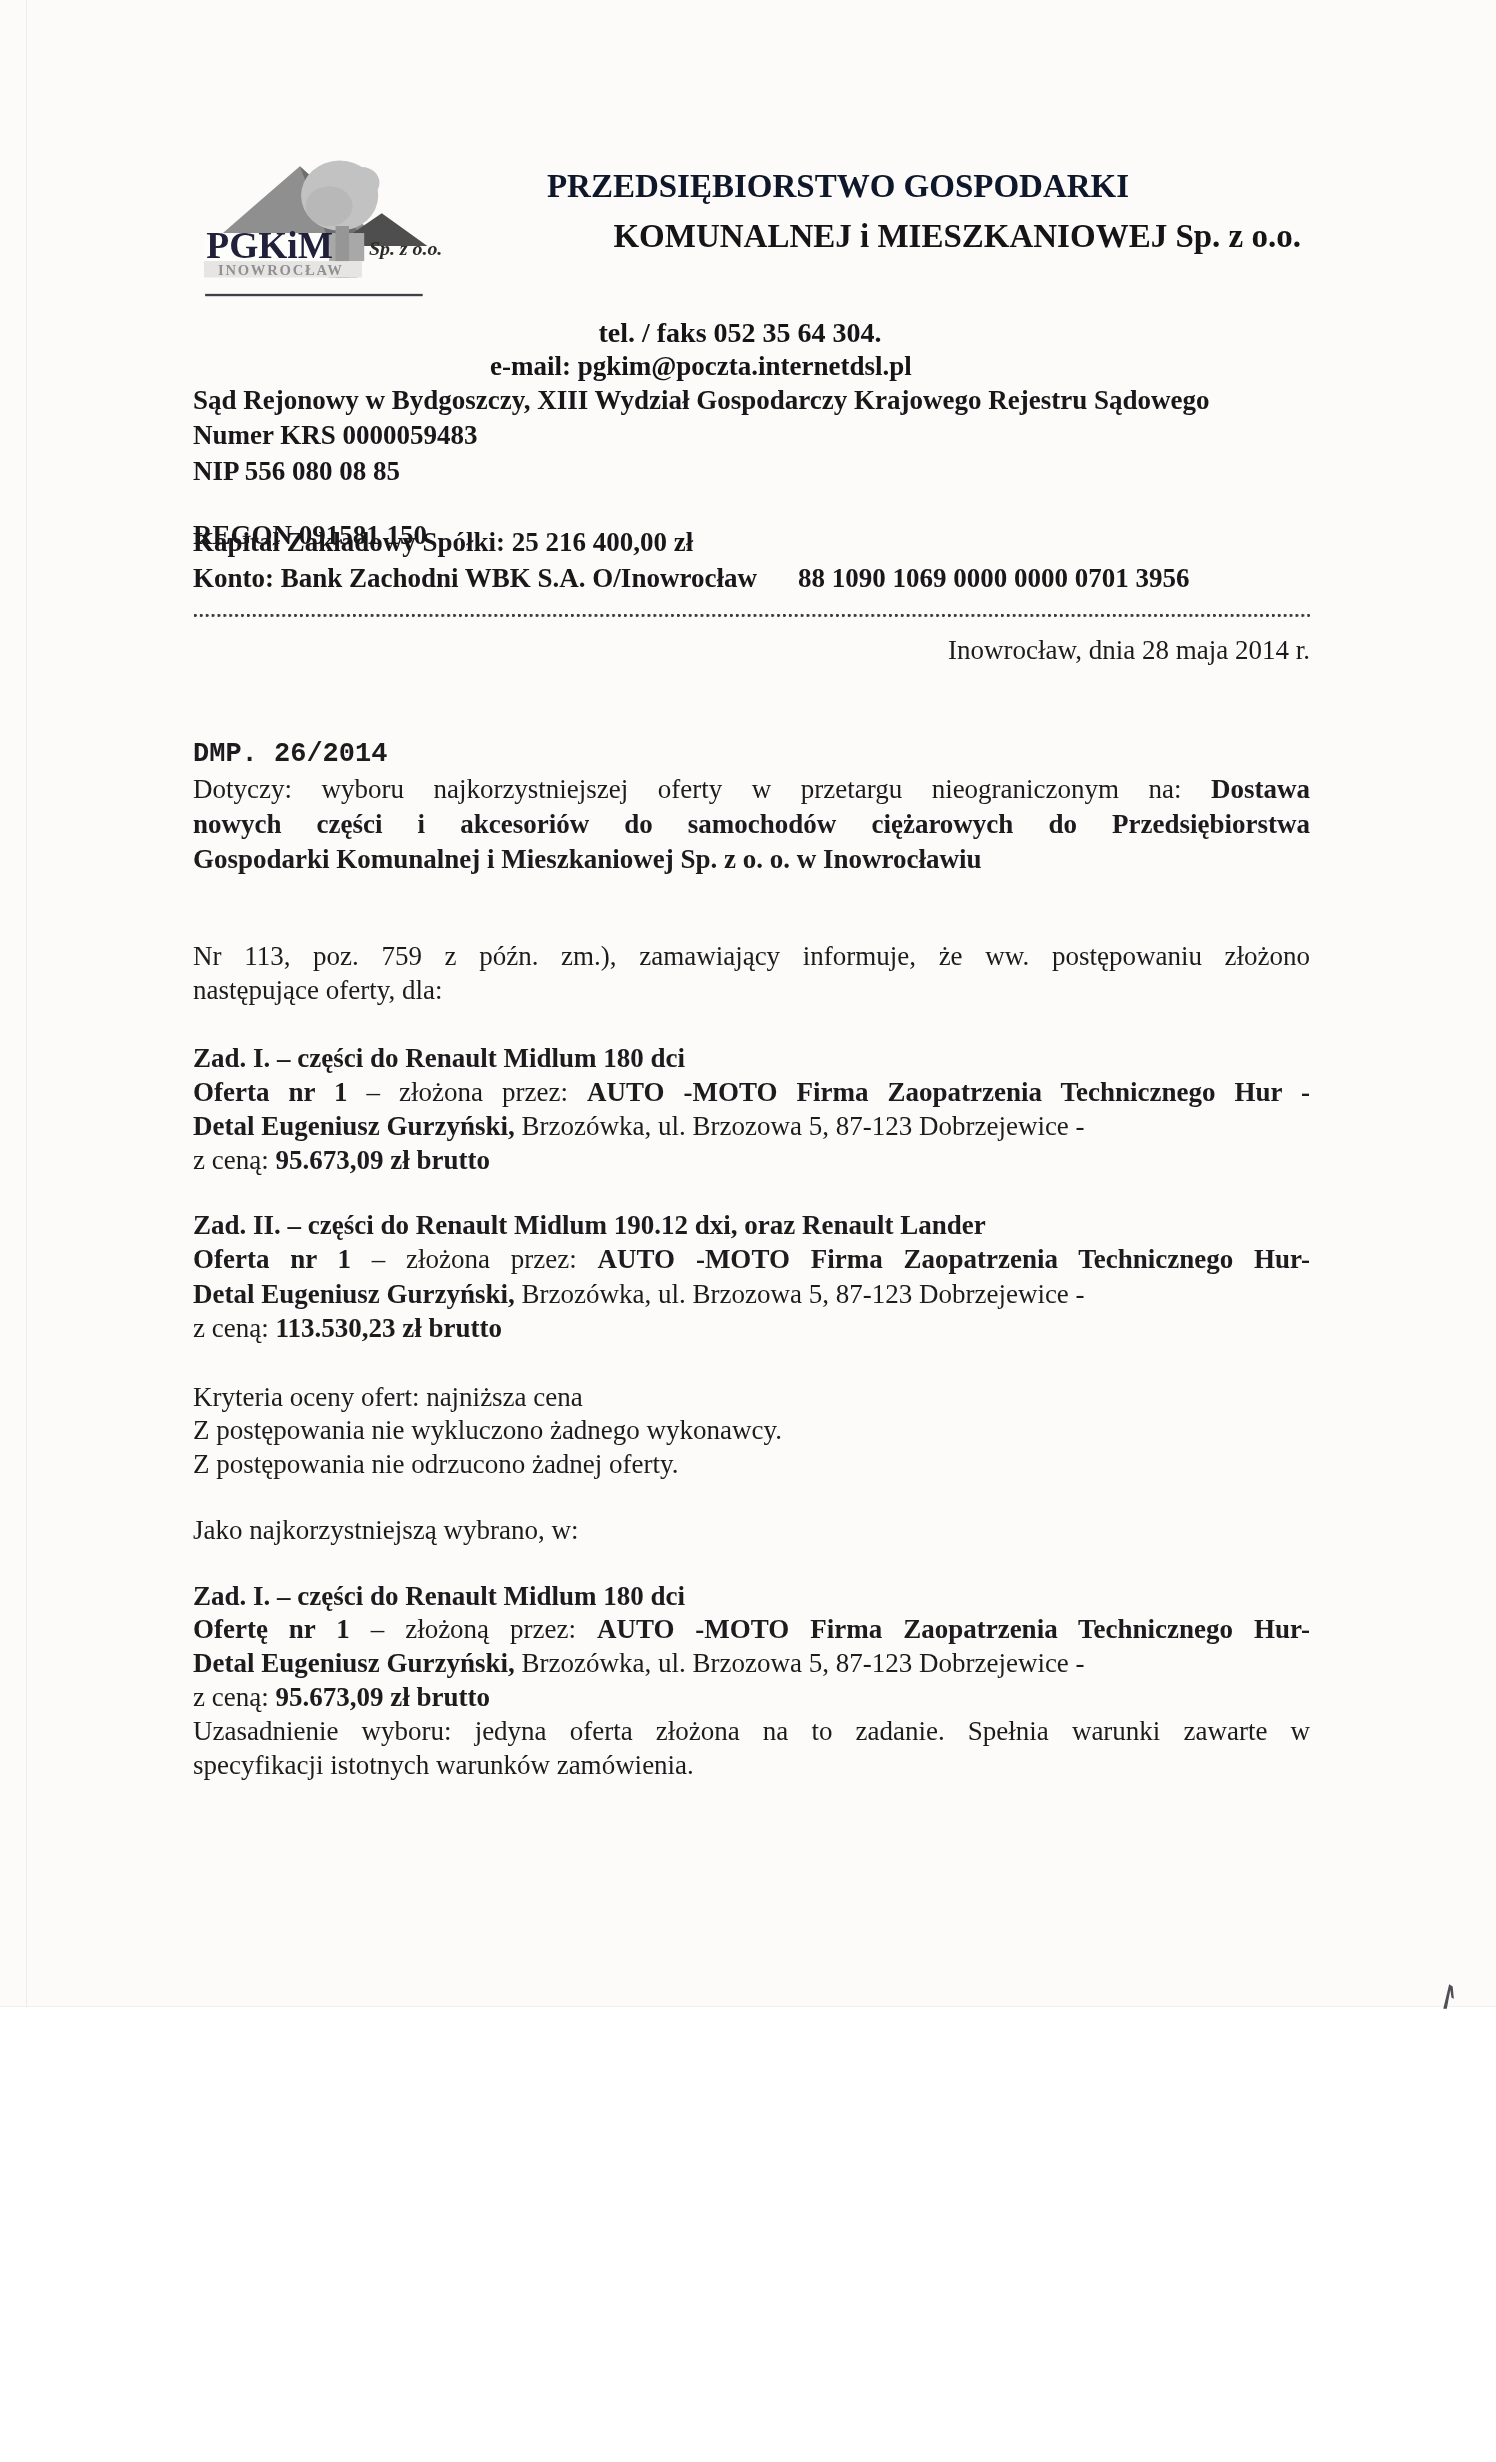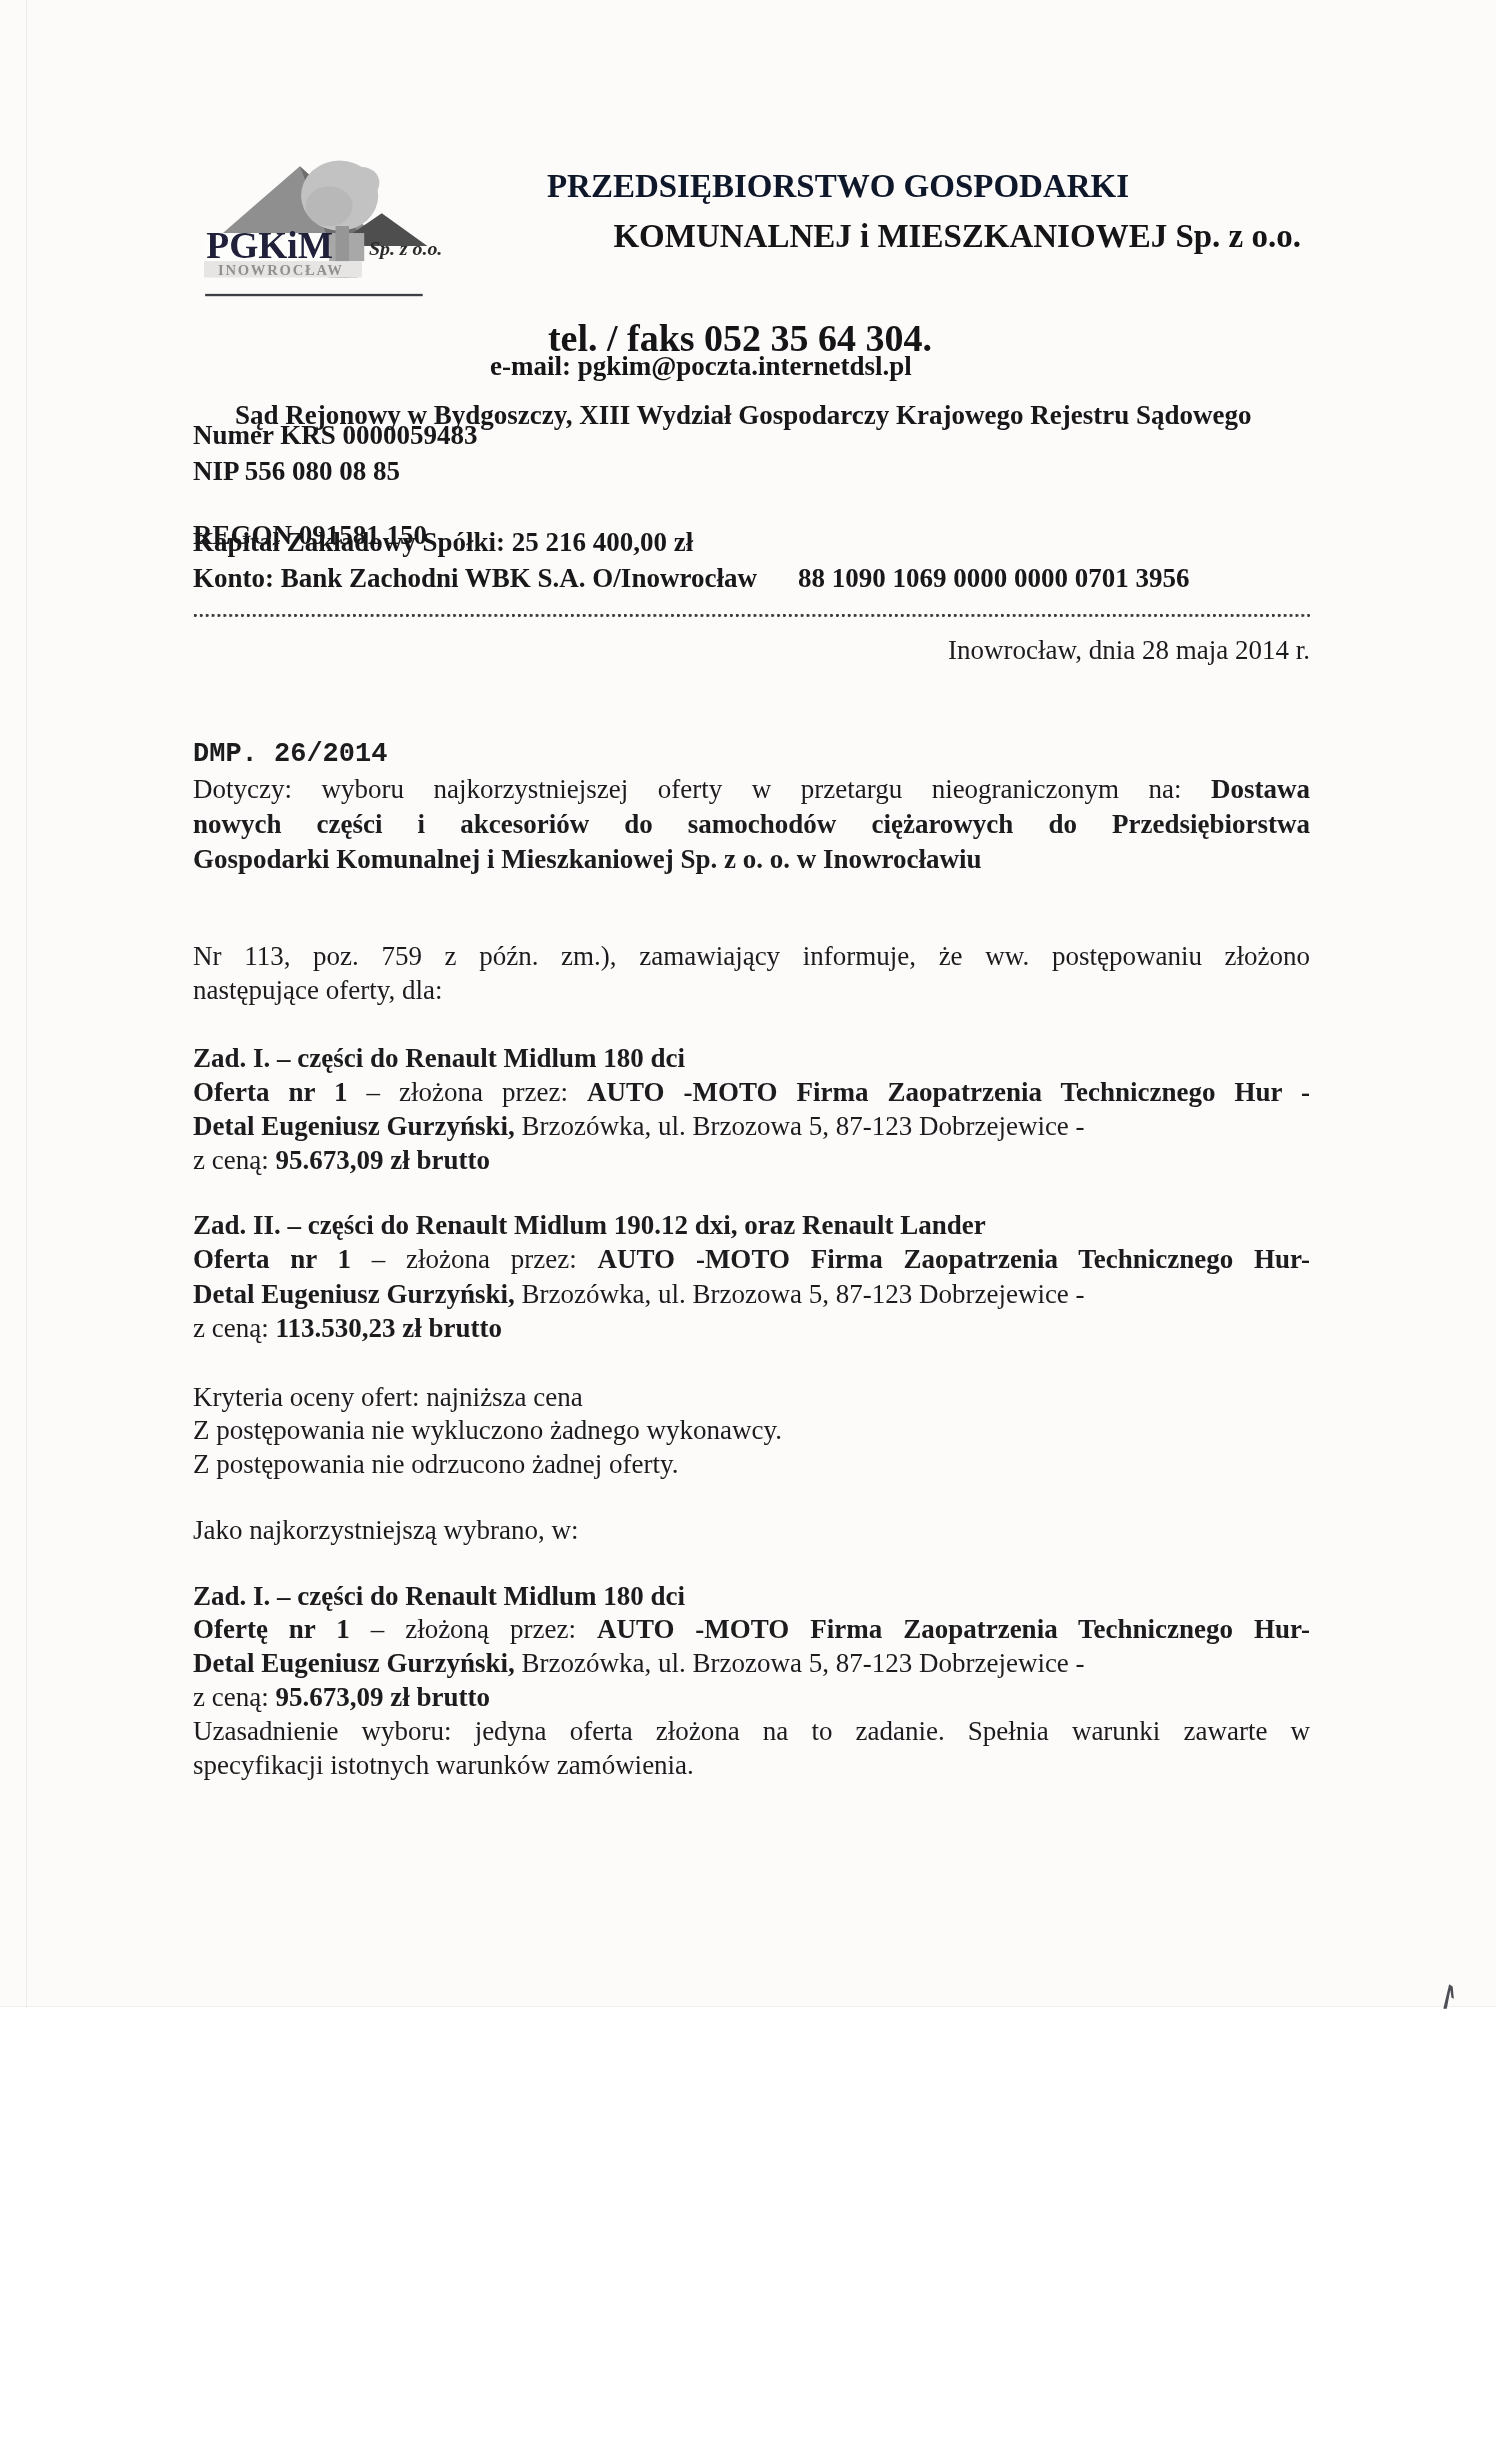--- a/index.html
+++ b/index.html
@@ -30,27 +30,27 @@
   }
   .b, .bold { font-weight:bold; }
   .justify { white-space:normal; text-align:justify; text-align-last:justify; }
   .indent { text-indent:59px; }
   .right { text-align:right; }
 
   
   .h1 { left:410px; width:856px; top:166px; font-size:33px; font-weight:bold; text-align:center; color:#0f172a; }
   .h2 { left:410px; width:891px; top:216px; font-size:33px; font-weight:bold; text-align:right; color:#151517; }
   .h3 { left:413px; width:850px; top:267px; font-size:32px; font-weight:bold; text-align:center; color:#151517; }
-  .h4 { left:535px; width:410px; top:315px; font-size:38px; font-weight:bold; text-align:center; color:#151517; }
+  .h4 { left:535px; width:410px; top:315px; font-size:28px; font-weight:bold; text-align:center; color:#151517; }
   .h5 { left:490px; width:410px; top:350px; font-size:27px; font-weight:bold; text-align:center;
         text-decoration-thickness:1.8px; text-underline-offset:4.1px; color:#151517; }
 
   
   .reg { font-weight:bold; color:#18181a; }
-  .reg-court   { top:399px;margin-left:42px; }
+  .reg-court   { top:384px; }
   .reg-krs     { top:419px; }
   .reg-nip     { top:455px; }
   .reg-regon   { top:491px;margin-top:28px; }
   .reg-capital { top:526px; }
   .reg-konto   { top:562px; }
   .konto-gap { display:inline-block; width:41px; }
 
   .dots {
     position:absolute; left:193px; top:613px; width:1117px; height:5.3px;
     background-image:radial-gradient(circle at 2.3px 2.6px, #3a3a3c 1.3px, rgba(0,0,0,0) 1.8px);

